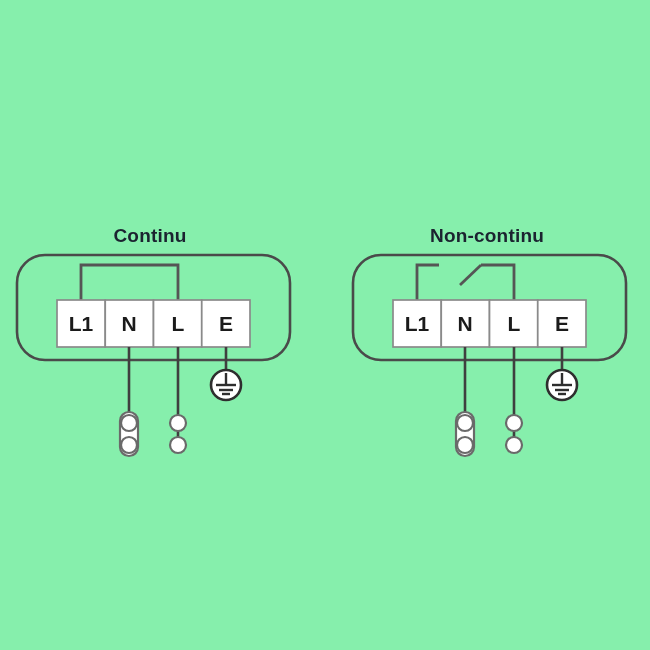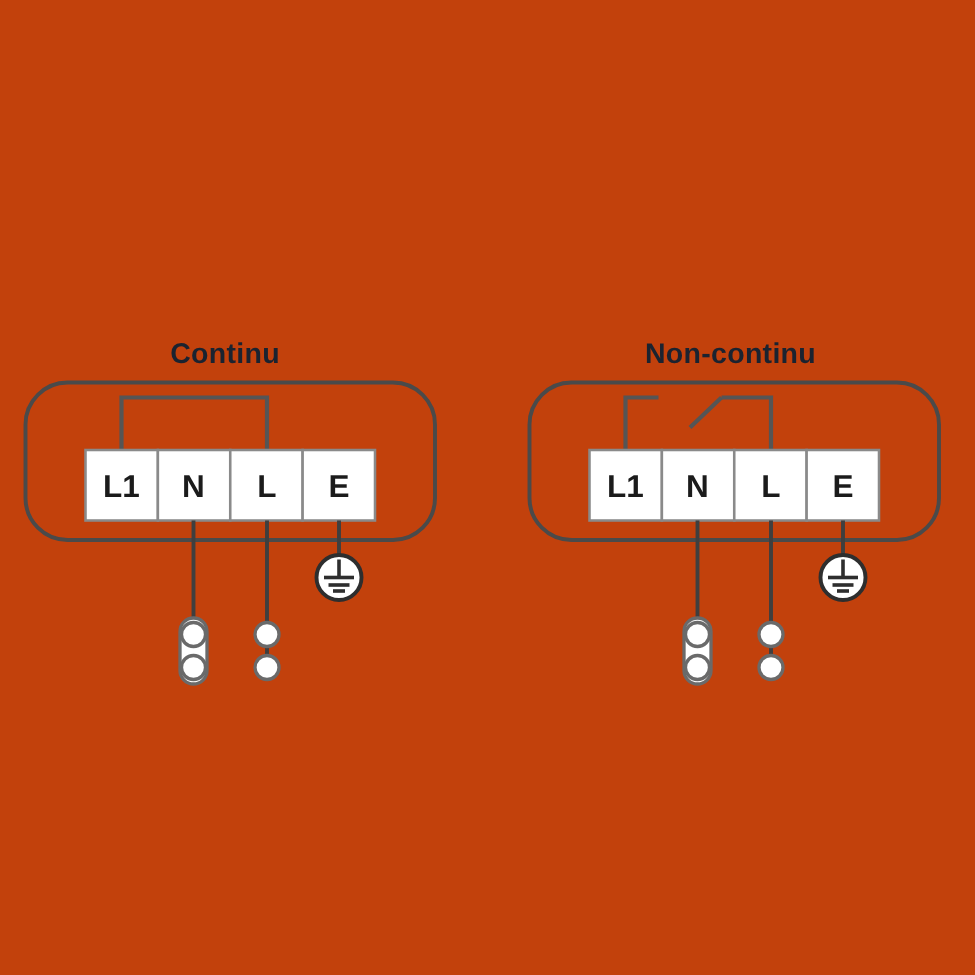--- a/index.html
+++ b/index.html
@@ -8,21 +8,21 @@
     padding: 0;
     background: #ffffff;
   }
   body {
     font-family: "Liberation Sans", sans-serif;
   }
   #canvas {
     position: relative;
     width: 650px;
     height: 650px;
-    background: #c2410c;
+    background: #86efac;
     overflow: hidden;
   }
   #diagram-svg {
     position: absolute;
     left: 0;
     top: 0;
     width: 650px;
     height: 650px;
     display: block;
   }

